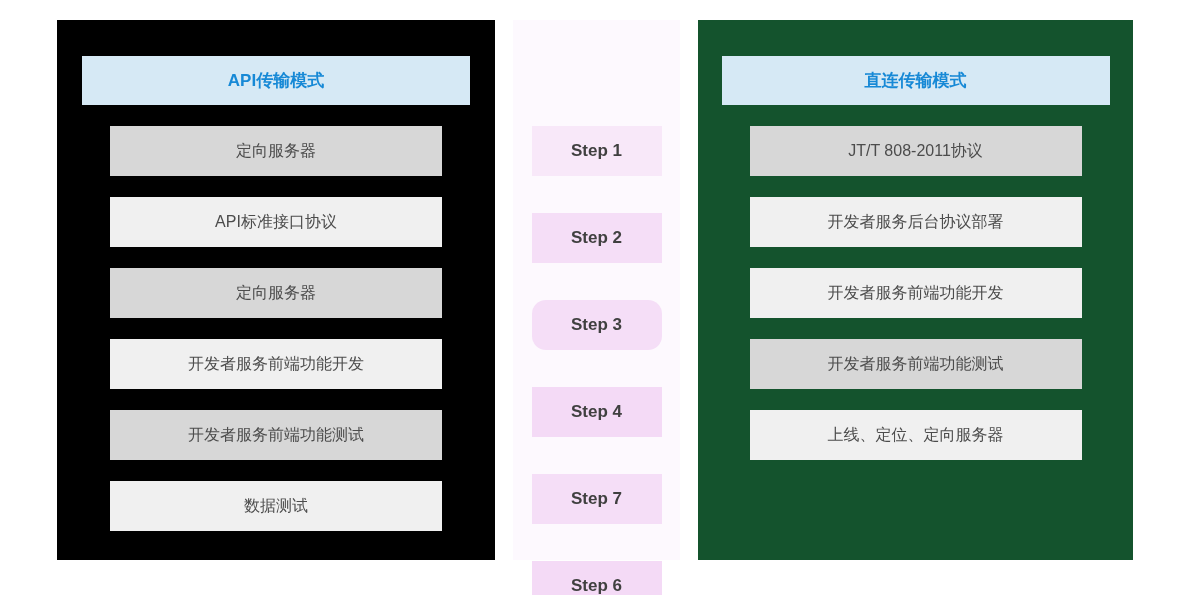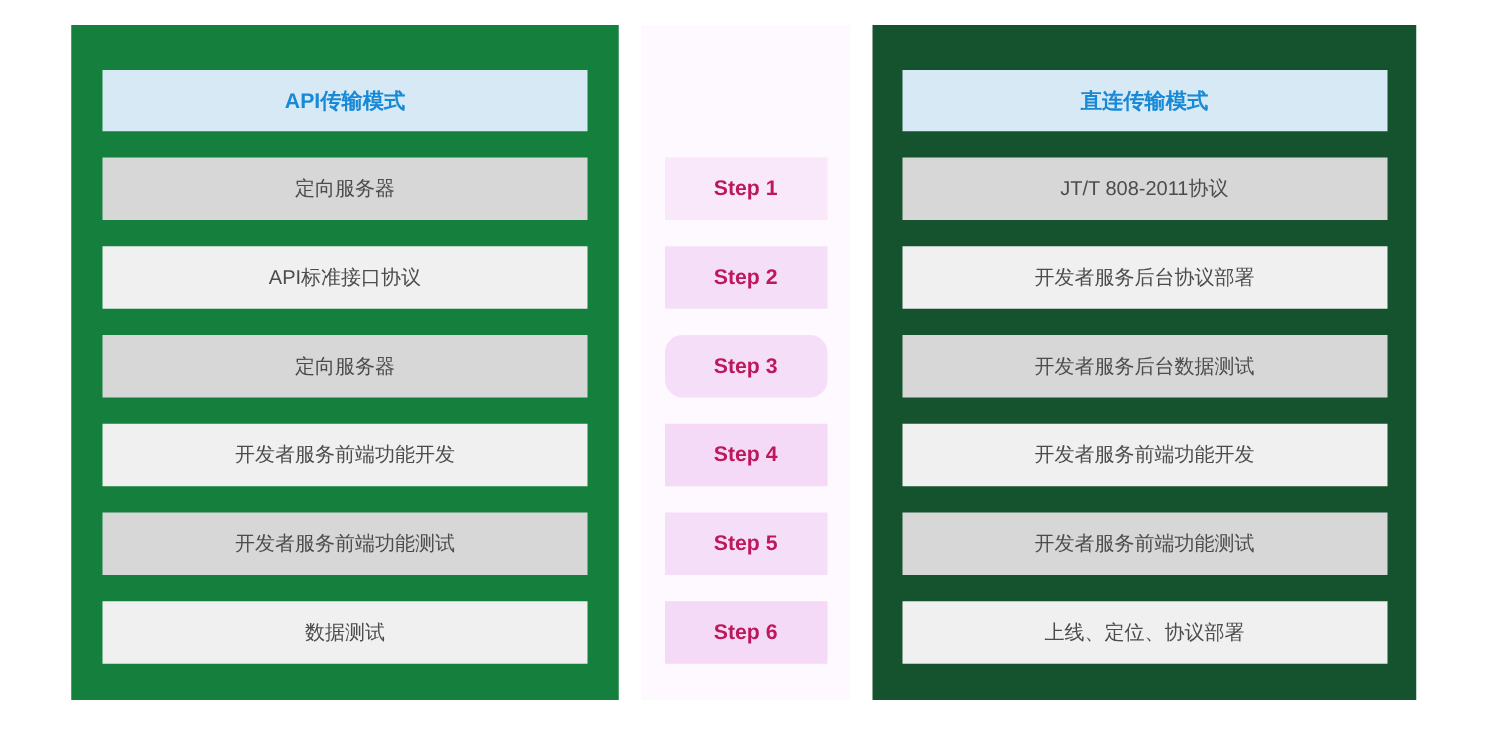--- a/index.html
+++ b/index.html
@@ -3,41 +3,41 @@
 <meta charset="utf-8">
 <style>
   html, body { margin: 0; padding: 0; }
   body {
     width: 1200px; height: 595px;
     background: #ffffff;
     font-family: "Liberation Sans", "DejaVu Sans", sans-serif;
     position: relative; overflow: hidden;
   }
   .panel { position: absolute; top: 20px; height: 540px; box-sizing: border-box; }
-  .panel-left  { left: 57px;  width: 438px; background: #15803d; padding-top: 36px; }
+  .panel-left  { left: 57px;  width: 438px; background: #000000; padding-top: 36px; }
   .panel-mid   { left: 513px; width: 167px; background: #fdf9fe; padding-top: 106px; }
   .panel-right { left: 698px; width: 435px; background: #14532d; padding-top: 36px; }
 
   .hdr {
     width: 388px; height: 49px; margin: 0 auto 21px;
     background: #d6e9f5; color: #1789d6;
     font-weight: bold; font-size: 17px;
     display: flex; align-items: center; justify-content: center;
   }
   .item {
-    width: 388px; height: 50px; margin: 0 auto 21px;
+    width: 332px; height: 50px; margin: 0 auto 21px;
     font-size: 16px; color: #4c4c4c;
     display: flex; align-items: center; justify-content: center;
   }
   .item.dark  { background: #d7d7d7; }
   .item.light { background: #f0f0f0; }
 
   .step {
-    width: 130px; height: 50px; margin: 0 auto 21px;
-    background: #f5def7; color: #be185d;
+    width: 130px; height: 50px; margin: 0 auto 37px;
+    background: #f5def7; color: #404040;
     font-weight: bold; font-size: 17px;
     display: flex; align-items: center; justify-content: center;
   }
 </style>
 </head>
 <body>
 
 <div class="panel panel-left">
   <div class="hdr">API传输模式</div>
   <div class="item dark">定向服务器</div>
@@ -46,25 +46,24 @@
   <div class="item light">开发者服务前端功能开发</div>
   <div class="item dark">开发者服务前端功能测试</div>
   <div class="item light">数据测试</div>
 </div>
 
 <div class="panel panel-mid">
   <div class="step" style="background-color: rgb(248, 232, 249);">Step 1</div>
   <div class="step" style="background-color: rgb(245, 222, 247);">Step 2</div>
   <div class="step" style="background-color: rgb(245, 222, 247); border-radius: 14px;">Step 3</div>
   <div class="step" style="background-color: rgb(244, 218, 246);">Step 4</div>
-  <div class="step" style="background-color: rgb(245, 222, 247);">Step 5</div>
+  <div class="step" style="background-color: rgb(245, 222, 247);">Step 7</div>
   <div class="step" style="background-color: rgb(244, 218, 246);">Step 6</div>
 </div>
 
 <div class="panel panel-right">
   <div class="hdr">直连传输模式</div>
   <div class="item dark">JT/T 808-2011协议</div>
   <div class="item light">开发者服务后台协议部署</div>
-  <div class="item dark">开发者服务后台数据测试</div>
   <div class="item light">开发者服务前端功能开发</div>
   <div class="item dark">开发者服务前端功能测试</div>
-  <div class="item light">上线、定位、协议部署</div>
+  <div class="item light">上线、定位、定向服务器</div>
 </div>
 
 </body></html>

